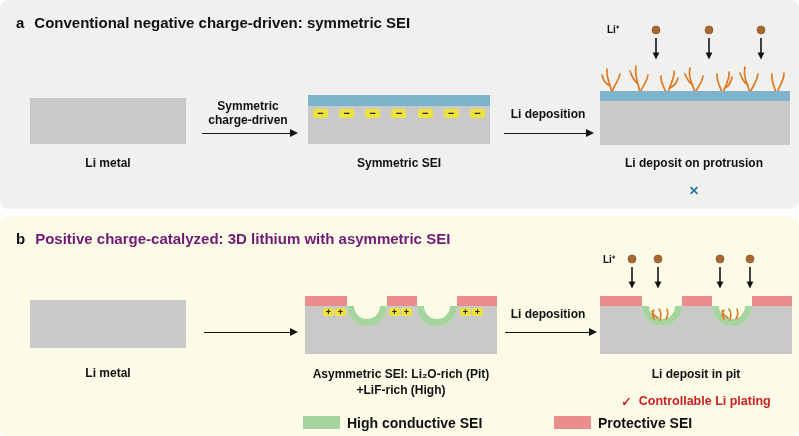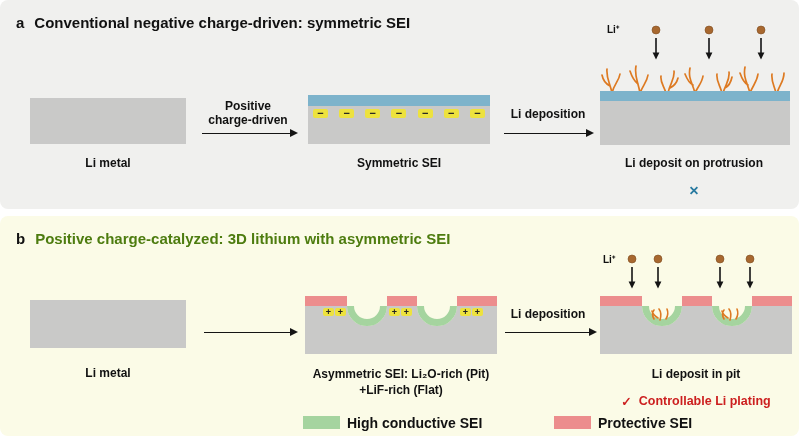--- a/index.html
+++ b/index.html
@@ -5,21 +5,21 @@
   html,body { margin:0; padding:0; background:#ffffff; }
   .canvas { position:relative; width:799px; height:436px; background:#ffffff; overflow:hidden;
             font-family:"Liberation Sans", sans-serif; color:#111; }
 
   .panel { position:absolute; left:0; width:799px; border-radius:8px; }
   .panel-a { top:0;   height:209px; background:#f0f0ee; }
   .panel-b { top:216px; height:220px; background:#fbfbe7; }
 
   .panel-title { position:absolute; left:16px; top:14px; display:flex; gap:10px;
                  font-size:15px; font-weight:700; }
-  .panel-b .title-text { color:#4d7c0f; }
+  .panel-b .title-text { color:#701a75; }
 
   .lbl { position:absolute; font-weight:700; font-size:12px; text-align:center; }
   .arrow-text { position:absolute; font-weight:700; font-size:12px; text-align:center; line-height:14px; }
 
   .gray-rect { position:absolute; background:#c9c9c8; }
 
   
   .harrow { position:absolute; height:0; border-top:1.7px solid #141414; }
   .harrow::after { content:""; position:absolute; right:-8px; top:-4.8px; width:0; height:0;
                    border-left:8px solid #141414; border-top:4px solid transparent; border-bottom:4px solid transparent; }
@@ -63,21 +63,21 @@
   <section class="panel panel-a">
     <div class="panel-title">
       <span>a</span>
       <span class="title-text">Conventional negative charge-driven: symmetric SEI</span>
     </div>
 
     <div class="gray-rect" style="left:30px; top:98px; width:156px; height:46px;"></div>
     <div class="lbl" style="left:30px; top:156px; width:156px;">Li metal</div>
 
     <div class="arrow-text" style="left:200px; top:99px; width:96px;">
-      <div>Positive</div>
+      <div>Symmetric</div>
       <div>charge-driven</div>
     </div>
     <div class="harrow" style="left:202px; top:133px; width:88px;"></div>
 
     <div class="sei-a">
       <div class="blue"></div>
       <div class="gray"></div>
       <div class="minus-row">
         <span class="badge minus-badge">−</span>
         <span class="badge minus-badge">−</span>
@@ -151,21 +151,21 @@
         <rect x="152" y="0" width="40" height="10" fill="#ec8d8d"></rect>
       </svg>
       <span class="badge plus-badge" style="left:18px; top:12px;">+</span>
       <span class="badge plus-badge" style="left:30px; top:12px;">+</span>
       <span class="badge plus-badge" style="left:84px; top:12px;">+</span>
       <span class="badge plus-badge" style="left:96px; top:12px;">+</span>
       <span class="badge plus-badge" style="left:155px; top:12px;">+</span>
       <span class="badge plus-badge" style="left:167px; top:12px;">+</span>
     </div>
     <div class="lbl" style="left:283px; top:151px; width:236px;">Asymmetric SEI: Li₂O-rich (Pit)</div>
-    <div class="lbl" style="left:283px; top:167px; width:236px;">+LiF-rich (Flat)</div>
+    <div class="lbl" style="left:283px; top:167px; width:236px;">+LiF-rich (High)</div>
 
     <div class="arrow-text" style="left:502px; top:91px; width:92px;">Li deposition</div>
     <div class="harrow" style="left:505px; top:116px; width:84px;"></div>
 
     <div class="pitblock" style="left:600px; top:80px;">
       <svg width="192" height="60" viewBox="0 0 192 60">
         <path d="M0,10 L42,10 A20,20 0 0 0 82,10 L112,10 A20,20 0 0 0 152,10 L192,10 L192,58 L0,58 Z" fill="#c9c9c8"></path>
         <path d="M45.5,10 A16.5,16.5 0 0 0 78.5,10" stroke="#a5d49f" stroke-width="7" fill="none"></path>
         <path d="M115.5,10 A16.5,16.5 0 0 0 148.5,10" stroke="#a5d49f" stroke-width="7" fill="none"></path>
         <rect x="0" y="0" width="42" height="10" fill="#ec8d8d"></rect>

